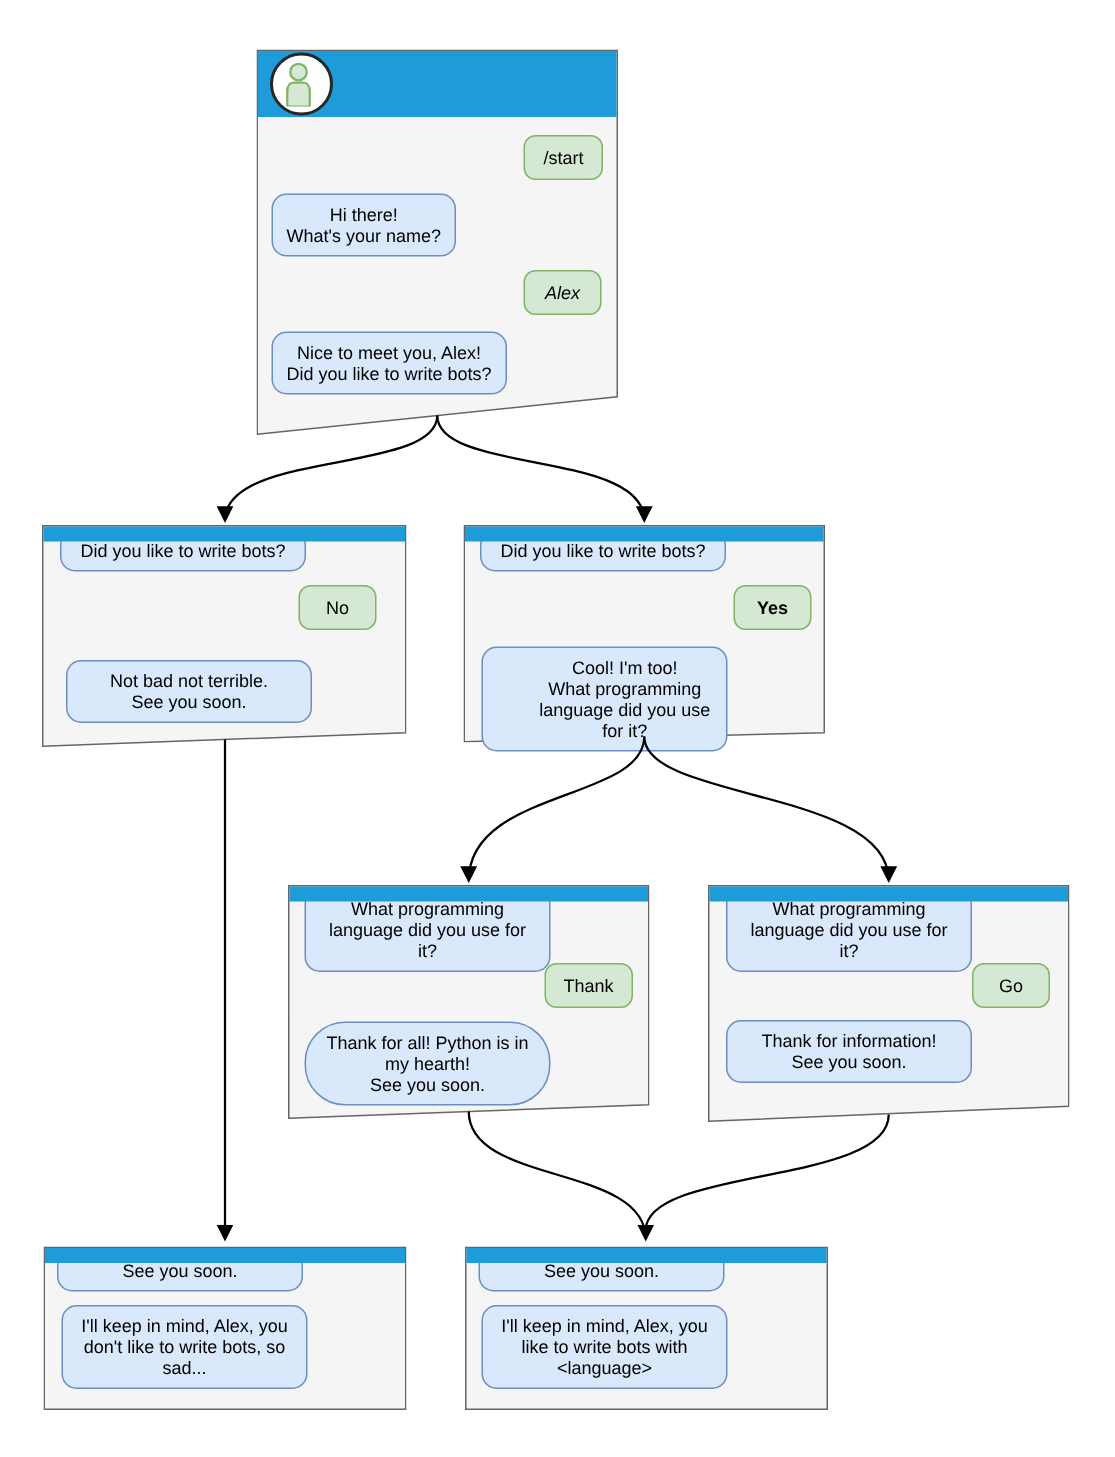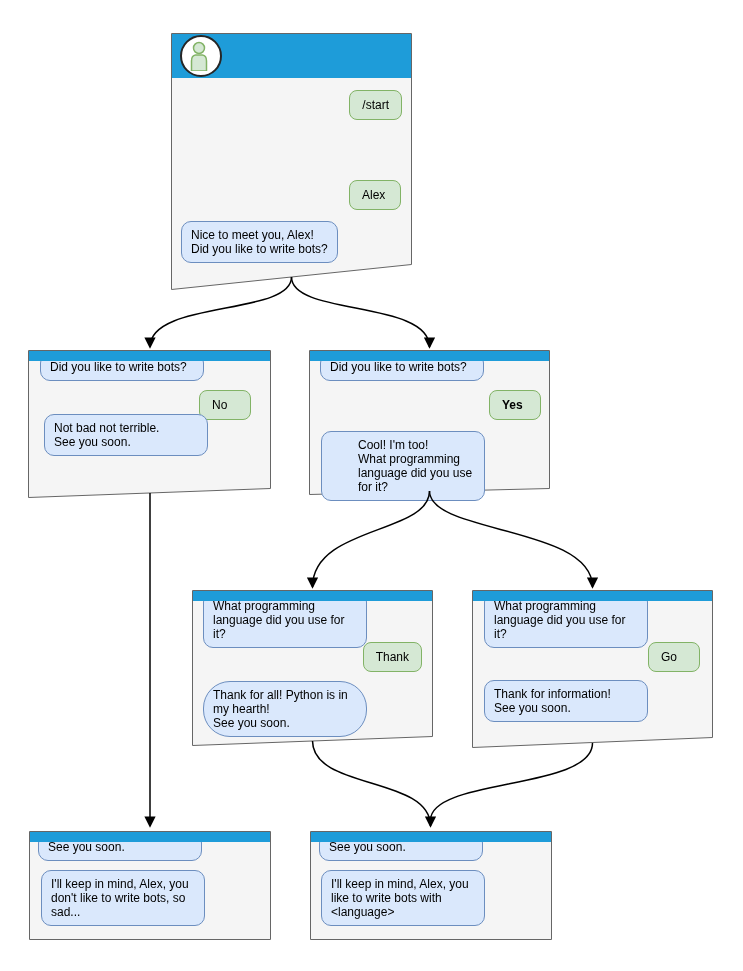--- a/index.html
+++ b/index.html
@@ -21,20 +21,21 @@
     background:#ffffff; border:2px solid #262626; border-radius:50%;
     overflow:hidden; z-index:4;
   }
   .title {
     position:absolute; left:62px; top:0; height:44px; line-height:44px;
     color:#ffffff; font-weight:bold; font-size:15px; white-space:nowrap;
   }
   .bubble {
     position:absolute; z-index:2; font-size:12px; line-height:14px;
     white-space:pre-line;
+    text-align:center;
   }
   .bot-b {
     background:#dae8fc; border:1px solid #6c8ebf; border-radius:10px;
     padding:6px 9px;
   }
   .user-b {
     background:#d5e8d4; border:1px solid #82b366; border-radius:8px;
     padding:7px 12px; min-width:26px;
   }
   .wide { width:164px; box-sizing:border-box; }
@@ -51,33 +52,35 @@
     </svg>
     <div class="titlebar main"></div>
     <div class="avatar">
       <svg width="34" height="34" viewBox="0 0 34 34">
         <circle cx="17" cy="11" r="5.5" fill="#d5e8d4" stroke="#82b366" stroke-width="1.5"></circle>
         <path d="M9.5,34 L9.5,24 Q9.5,18.5 13.5,18 L20.5,18 Q24.5,18.5 24.5,24 L24.5,34 Z" fill="#d5e8d4" stroke="#82b366" stroke-width="1.5"></path>
       </svg>
     </div>
     <span class="title">Awesome bot</span>
     <div class="bubble user-b" style="right:10px; top:57px;">/start</div>
-    <div class="bubble user-b" style="right:11px; top:147px;">Alex</div>
+    <div class="bubble bot-b" style="left:10px; top:96px;">Hi there!
+What's your name?</div>
+    <div class="bubble user-b" style="right:11px; top:147px;font-style:italic;">Alex</div>
     <div class="bubble bot-b" style="left:10px; top:188px;">Nice to meet you, Alex!
 Did you like to write bots?</div>
   </div>
 
   <div class="window" style="left:28px; top:350px; width:243px; height:148px;">
     <svg class="frame" width="243" height="148">
       <polygon points="0.5,0.5 242.5,0.5 242.5,138.5 0.5,147.5" fill="#f5f5f5" stroke="#666666" stroke-width="1"></polygon>
     </svg>
     <div class="titlebar thin"></div>
     <div class="bubble bot-b wide" style="left:12px; top:3px;">Did you like to write bots?</div>
     <div class="bubble user-b" style="right:20px; top:40px;">No</div>
-    <div class="bubble bot-b wide" style="left:16px; top:64px;">Not bad not terrible.
+    <div class="bubble bot-b wide" style="left:16px; top:90px;">Not bad not terrible.
 See you soon.</div>
   </div>
 
   <div class="window" style="left:309px; top:350px; width:241px; height:145px;">
     <svg class="frame" width="241" height="145">
       <polygon points="0.5,0.5 240.5,0.5 240.5,138.5 0.5,144.5" fill="#f5f5f5" stroke="#666666" stroke-width="1"></polygon>
     </svg>
     <div class="titlebar thin"></div>
     <div class="bubble bot-b wide" style="left:11px; top:3px;">Did you like to write bots?</div>
     <div class="bubble user-b" style="right:9px; top:40px;font-weight:bold;">Yes</div>

